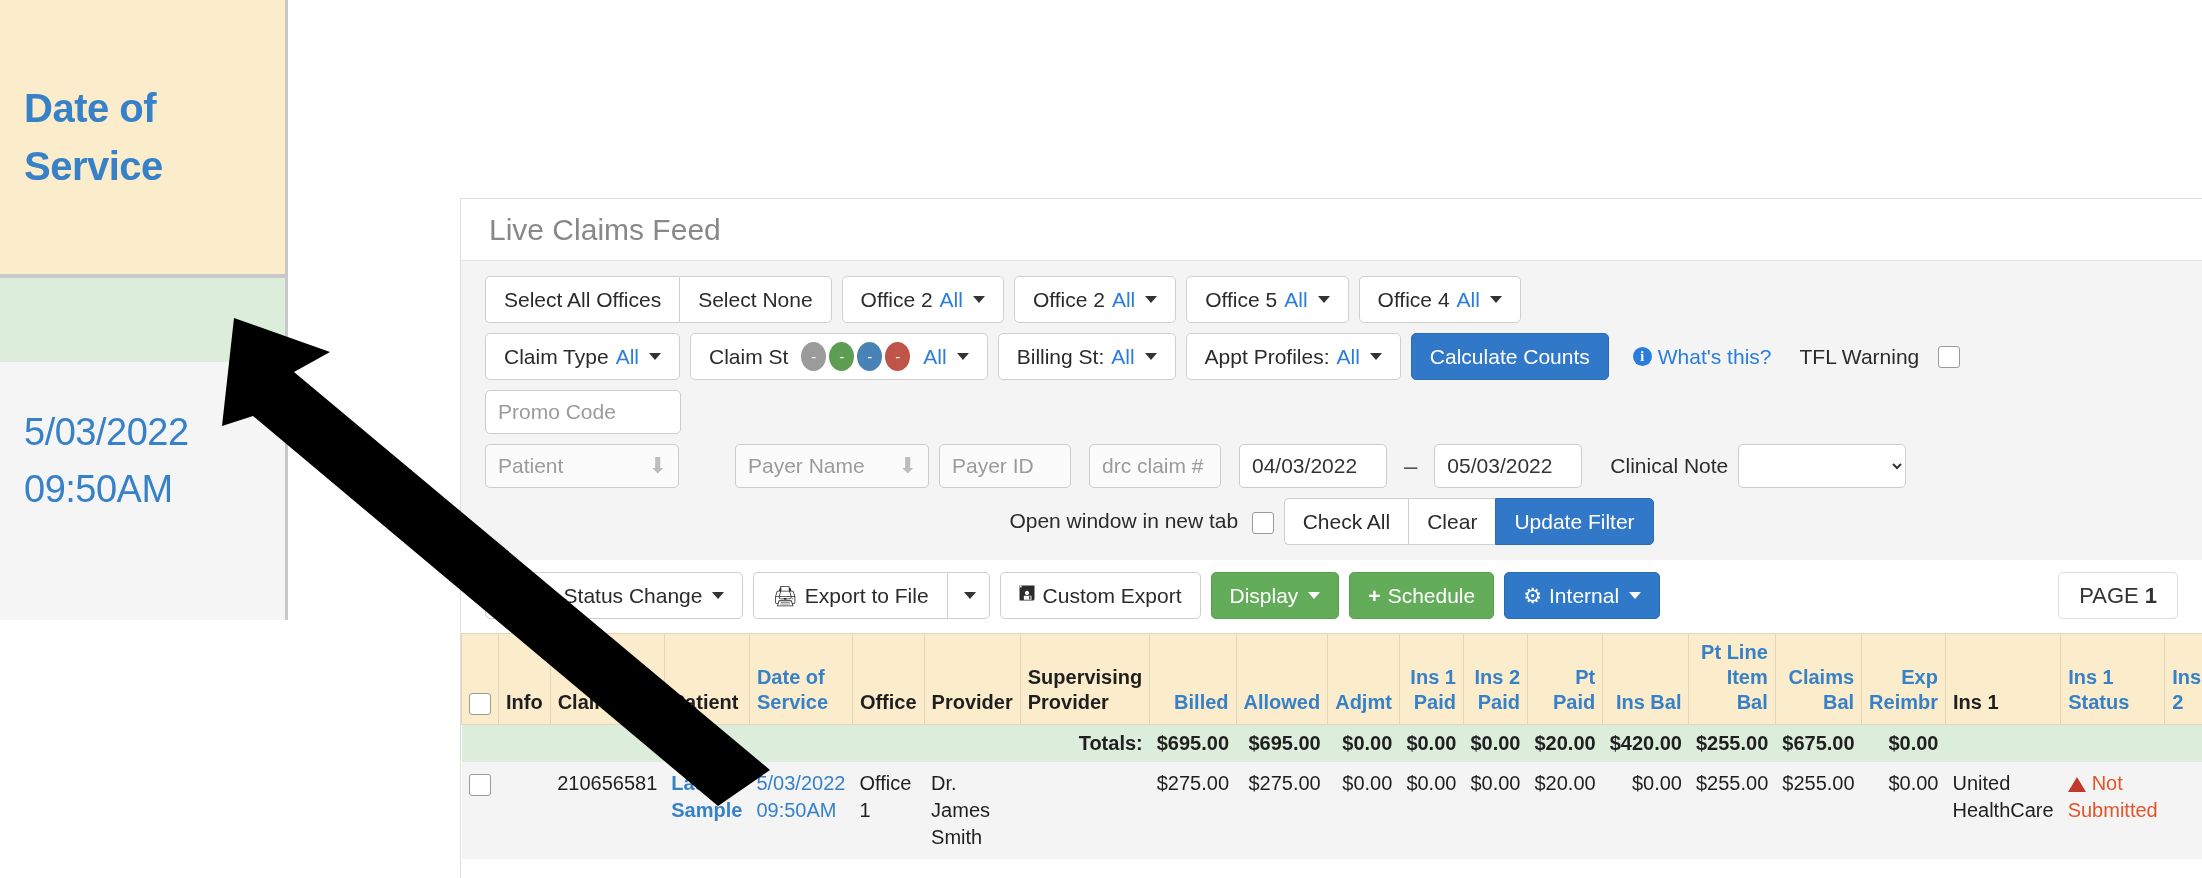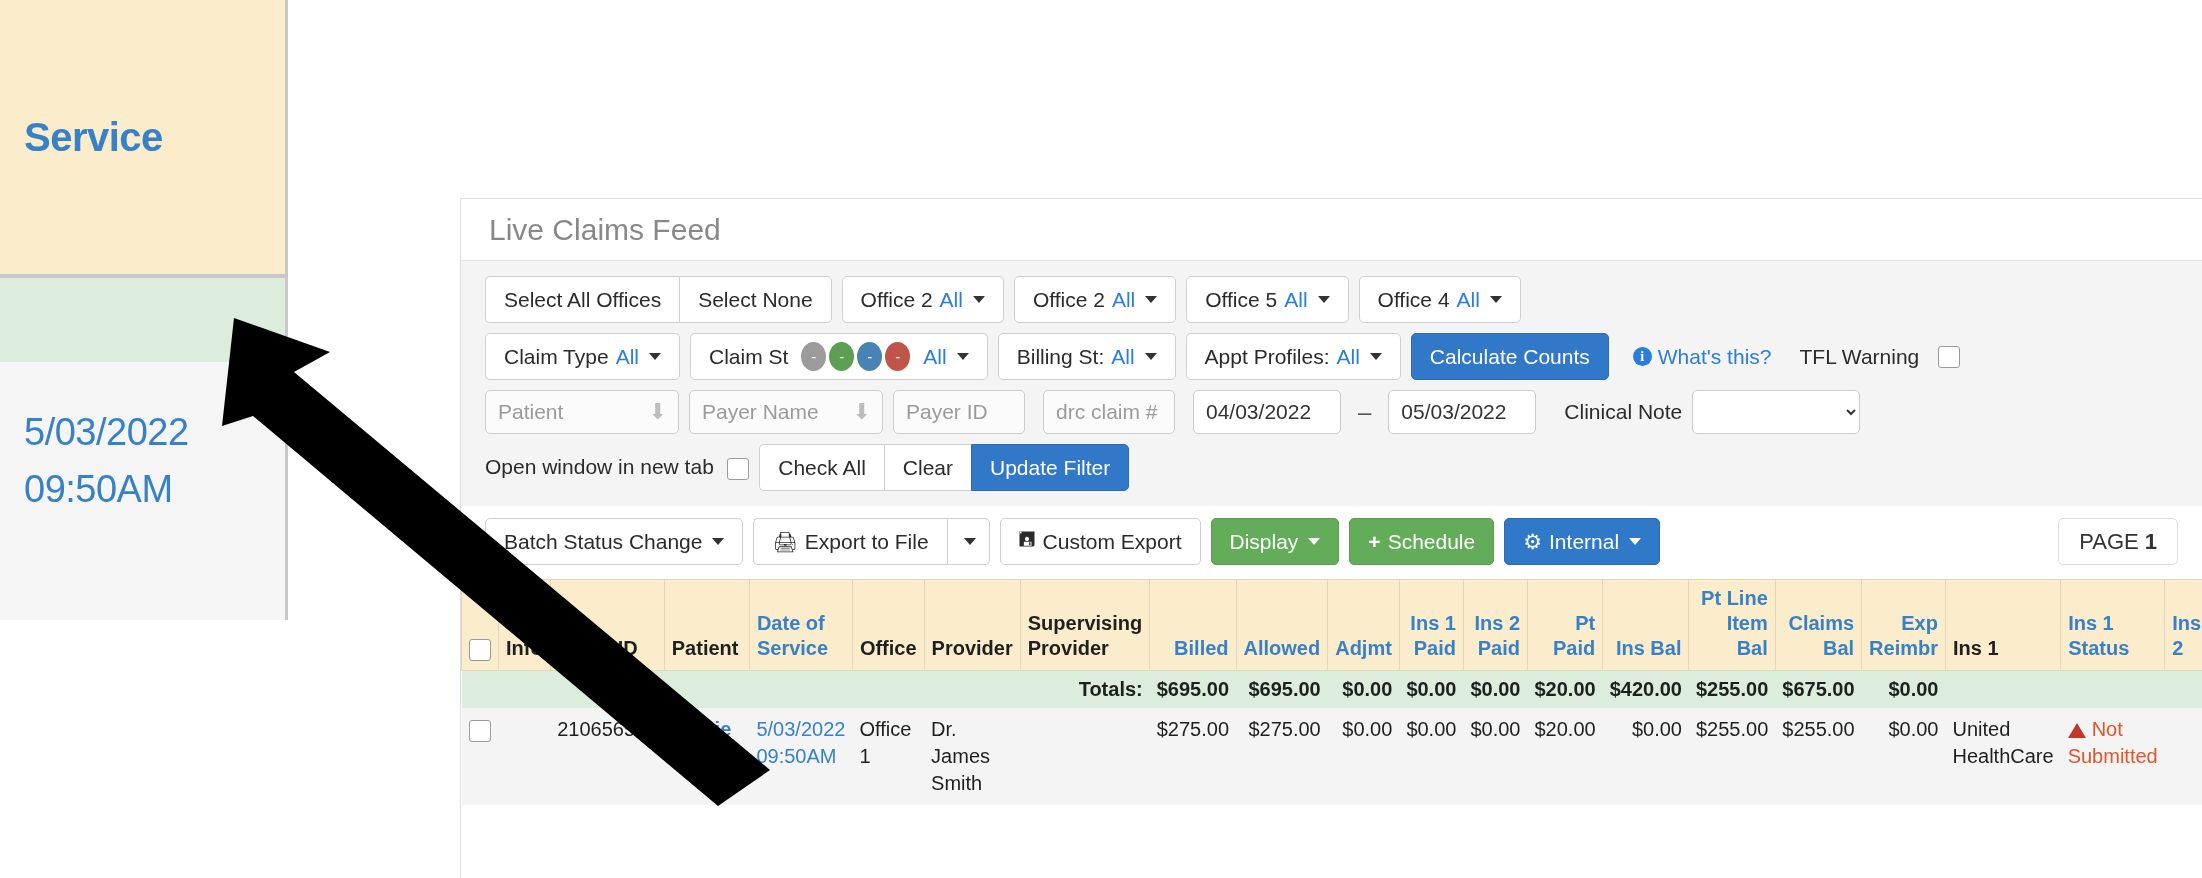--- a/index.html
+++ b/index.html
@@ -144,21 +144,21 @@
   }
   .dash { font-size: 24px; color: #555; margin: 0 7px; }
 
   .selbox {
     height: 44px; width: 168px; border: 1px solid #cccccc;
     border-radius: 5px; background: #fff; font-size: 20px;
     font-family: "Liberation Sans", sans-serif; color: #333;
     padding: 0 8px;
   }
 
-  .frow.spread { justify-content: flex-start; }
+  .frow.spread { justify-content: center; }
   .btn-group { display: inline-flex; }
 
   
   .toolbar {
     display: flex; align-items: center; gap: 10px;
     padding: 12px 24px 14px 24px; background: #fff;
   }
   .toolbar .spacer { flex: 1; }
   .page-badge {
     border: 1px solid #dddddd; border-radius: 5px;
@@ -217,20 +217,21 @@
   .arrow-svg { position: absolute; left: 0; top: 0; pointer-events: none; }
 </style>
 </head>
 <body>
 
 <div id="root">
 
   <div class="callout">
     <div class="callout-head">
       <div class="callout-head-txt">
+        <div>Date of</div>
         <div>Service</div>
       </div>
     </div>
     <div class="callout-totals"></div>
     <div class="callout-body">
       <div class="callout-body-txt">
         <div>5/03/2022</div>
         <div>09:50AM</div>
       </div>
     </div>
@@ -300,28 +301,31 @@
         </div>
         <div class="btn btn-primary">Calculate Counts</div>
         <span class="whats-this">
           <span class="info-circle">i</span>
           <span>What's this?</span>
         </span>
         <span class="plain-label">TFL Warning</span>
         <span class="cbox"></span>
       </div>
 
+      <div class="frow">
+        <input class="tinput" style="width: 196px;" placeholder="Promo Code">
+      </div>
 
       <div class="frow">
         <span class="combo-wrap">
           <input class="tinput dim" style="width: 194px;" placeholder="Patient">
           <span class="combo-arrow">⬇</span>
         </span>
         <span class="combo-wrap">
-          <input class="tinput dim" style="width: 194px;" placeholder="Payer Name">
+          <input class="tinput dim" style="width: 194px; margin-left: 46px;" placeholder="Payer Name">
           <span class="combo-arrow">⬇</span>
         </span>
         <input class="tinput dim" style="width: 132px;" placeholder="Payer ID">
         <input class="tinput dim" style="width: 132px; margin-left: 8px;" placeholder="drc claim #">
         <input class="tinput" style="width: 148px; margin-left: 8px;" value="04/03/2022">
         <span class="dash">–</span>
         <input class="tinput" style="width: 148px;" value="05/03/2022">
         <span class="plain-label">Clinical Note</span>
         <select class="selbox">
           <option></option>

